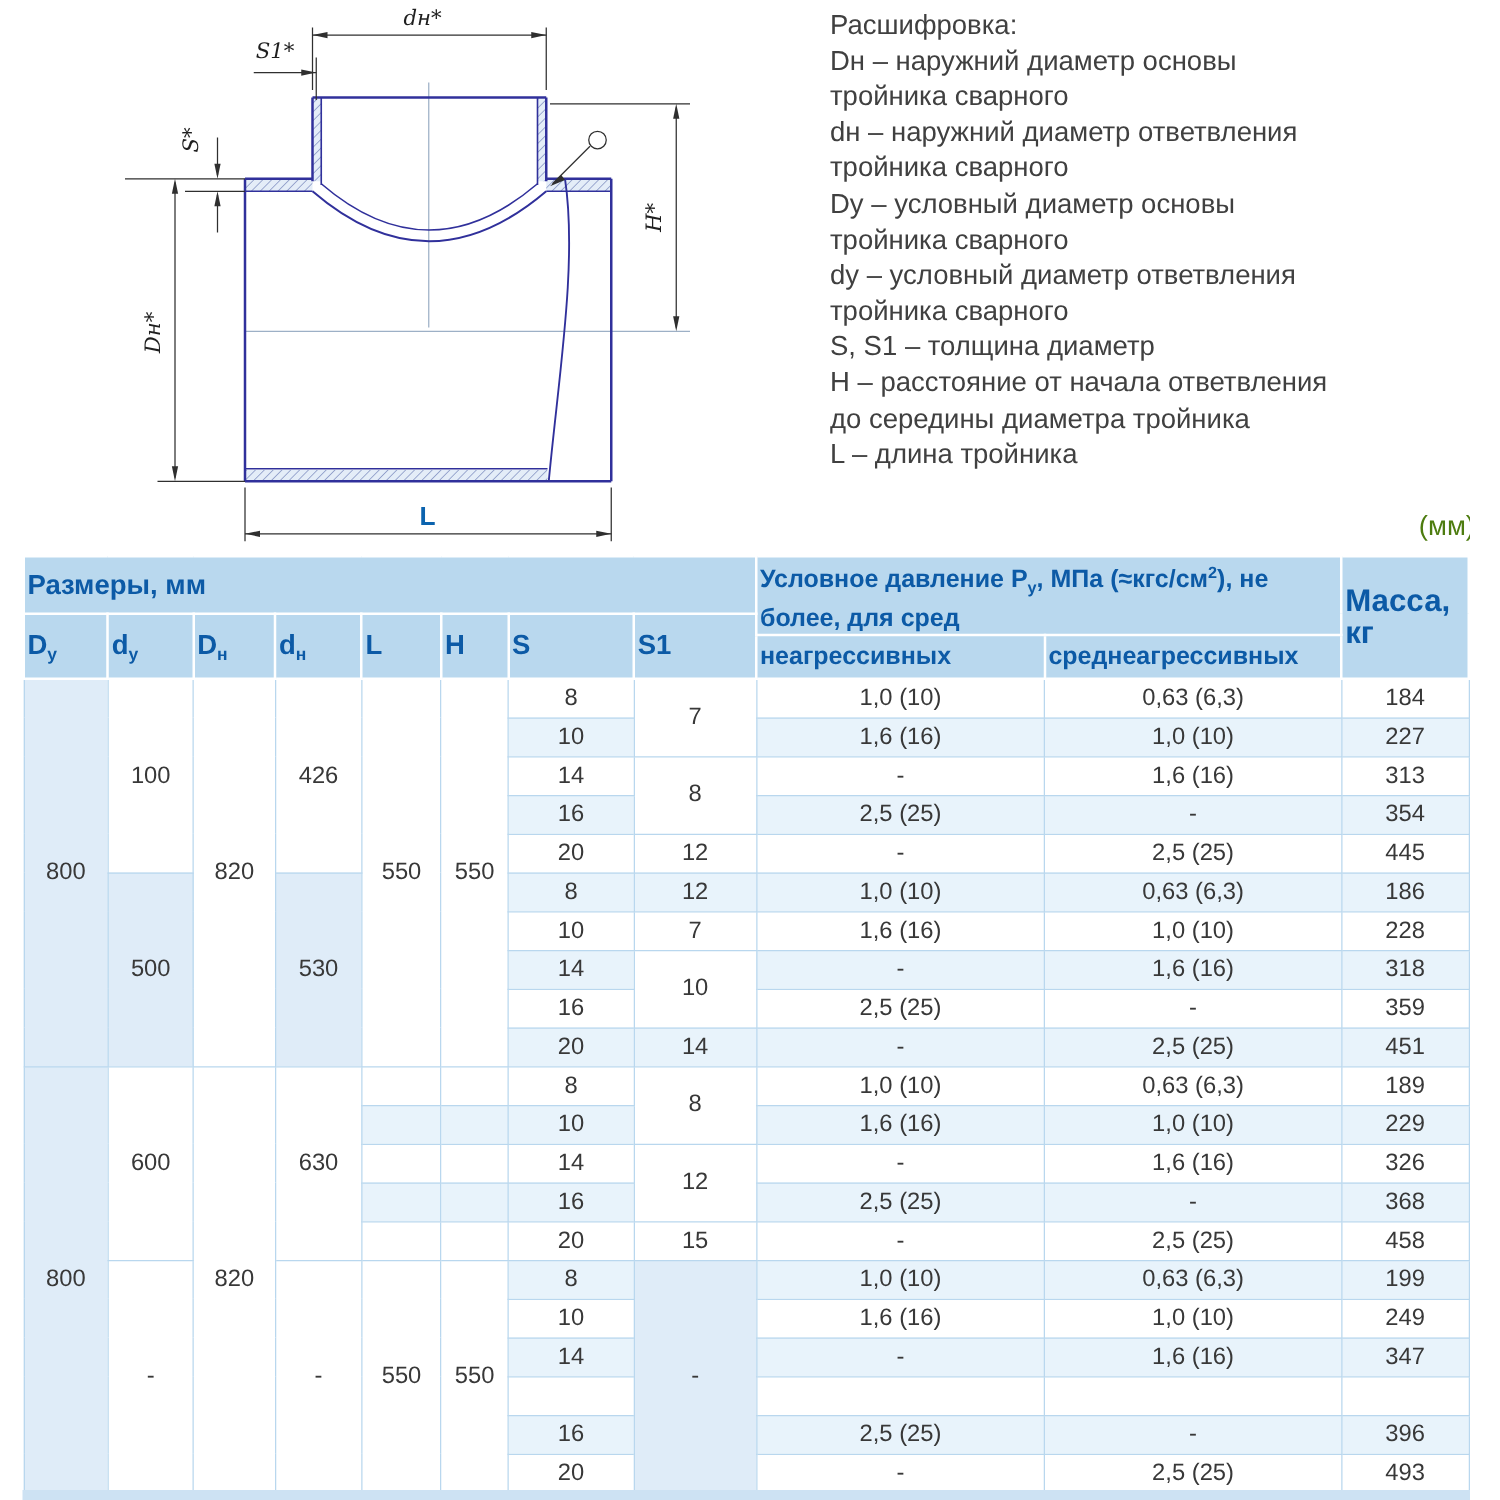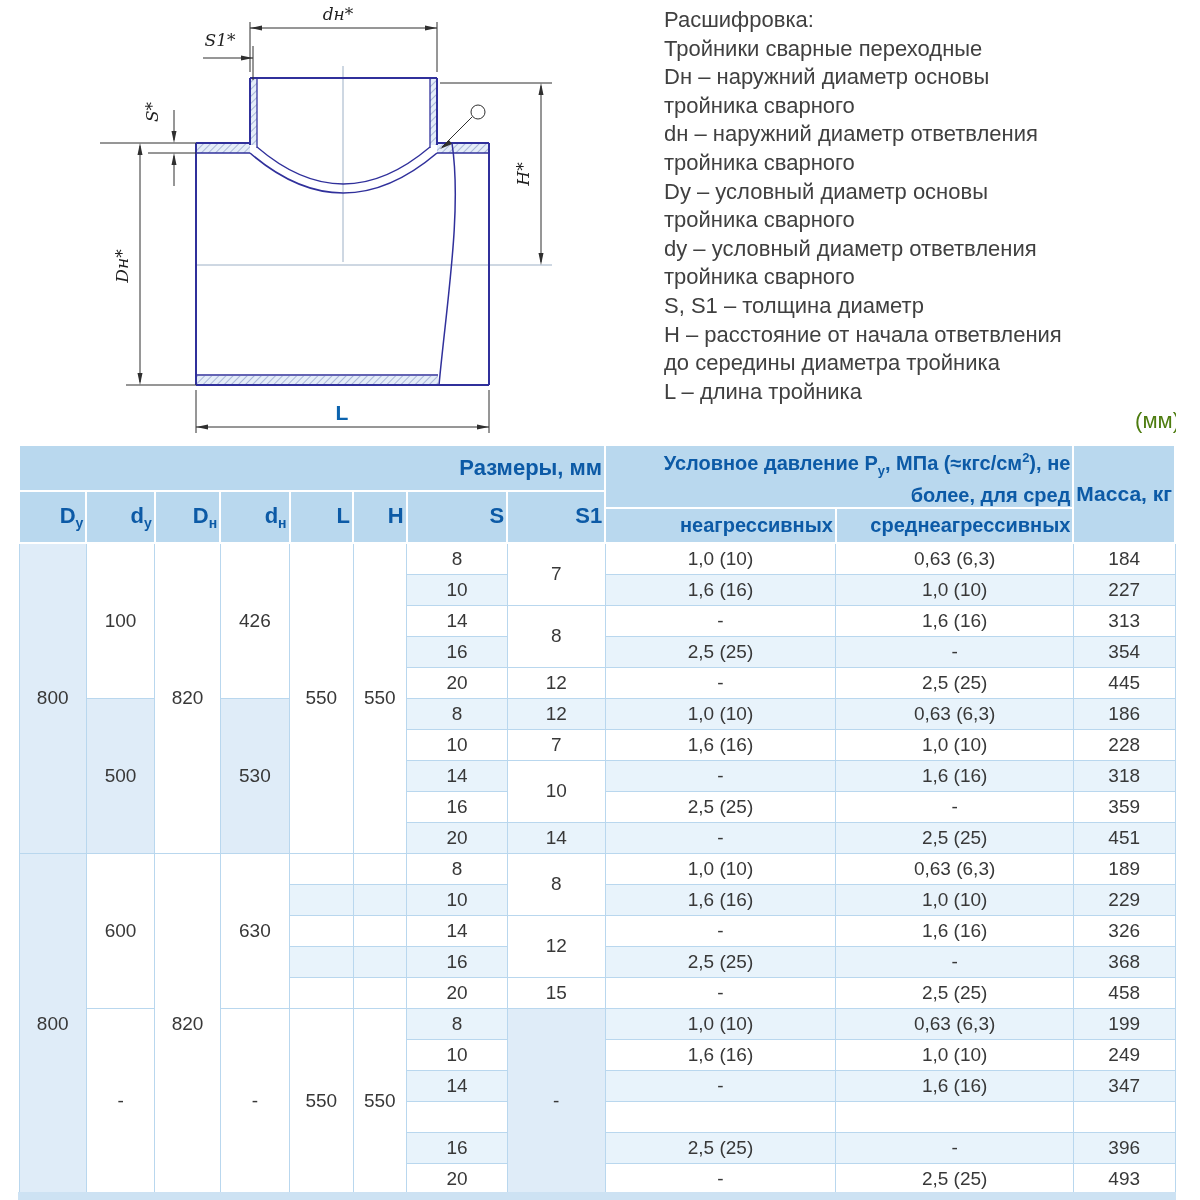--- a/index.html
+++ b/index.html
@@ -9,29 +9,29 @@
   .drawing{position:absolute;left:0;top:0;width:660px;height:440px;}
   
   .legend{position:absolute;left:664px;top:6px;width:530px;color:#404040;
           font-size:22px;line-height:28.6px;}
   .lg-line{white-space:nowrap;}
   .mm-note{position:absolute;left:1050px;top:408px;width:130px;text-align:right;
            font-size:22px;color:#4d7c0f;}
   
   .tbl{position:absolute;left:18px;top:444px;border-collapse:collapse;table-layout:fixed;}
   .tbl th{background:#b9d8ee;color:#0c5aa6;border:2px solid #fff;font-weight:bold;
-          text-align:right;vertical-align:middle;padding:0 2px;}
+          text-align:left;vertical-align:middle;padding:0 2px;}
   .th-big{font-size:22px;}
   .th-col{font-size:22px;}
   .th-col sub{font-size:14px;}
   .th-press{font-size:20px;line-height:24px;}
   .th-press sub{font-size:13px;}
   .th-press sup{font-size:13px;}
   .th-med{font-size:20px;}
-  .th-mass{font-size:21px;line-height:25px;}
+  .th-mass{font-size:25px;line-height:25px;}
   .tbl td{border:1px solid #b9d7ee;height:30px;text-align:center;vertical-align:middle;
           font-size:19px;color:#383838;padding:0;}
   .bg-w{background:#ffffff;}
   .bg-b{background:#dfecf8;}
   .bg-sb{background:#e8f3fb;}
   .cut-strip{position:absolute;left:18px;top:1192px;width:1164px;height:8px;background:#cde2f3;}
   
   .dim-label{font-family:"DejaVu Serif",serif;font-style:italic;font-size:17px;fill:#1f1f1f;}
   .l-label{font-family:"Liberation Sans",sans-serif;font-weight:bold;font-size:21px;fill:#0b63ae;}
 </style>
@@ -121,21 +121,20 @@
     <text class="dim-label" x="220" y="46" text-anchor="middle">S1*</text>
     <text class="dim-label" x="158" y="112" text-anchor="middle" transform="rotate(-90 158 112)">S*</text>
     <text class="dim-label" x="128" y="266" text-anchor="middle" transform="rotate(-90 128 266)">Dн*</text>
     <text class="dim-label" x="529" y="174" text-anchor="middle" transform="rotate(-90 529 174)">H*</text>
     <text class="l-label" x="342" y="420" text-anchor="middle">L</text>
   </svg>
 
   <div class="legend">
     <div class="lg-line">Расшифровка:</div>
     <div>
-        <div class="lg-line">Тройники сварные переходные</div>
         <div class="lg-line">Dн – наружний диаметр основы</div>
         <div class="lg-line">тройника сварного</div>
         <div class="lg-line">dн – наружний диаметр ответвления</div>
         <div class="lg-line">тройника сварного</div>
         <div class="lg-line">Dy – условный диаметр основы</div>
         <div class="lg-line">тройника сварного</div>
         <div class="lg-line">dy – условный диаметр ответвления</div>
         <div class="lg-line">тройника сварного</div>
         <div class="lg-line">S, S1 – толщина диаметр</div>
         <div class="lg-line">H – расстояние от начала ответвления</div>

